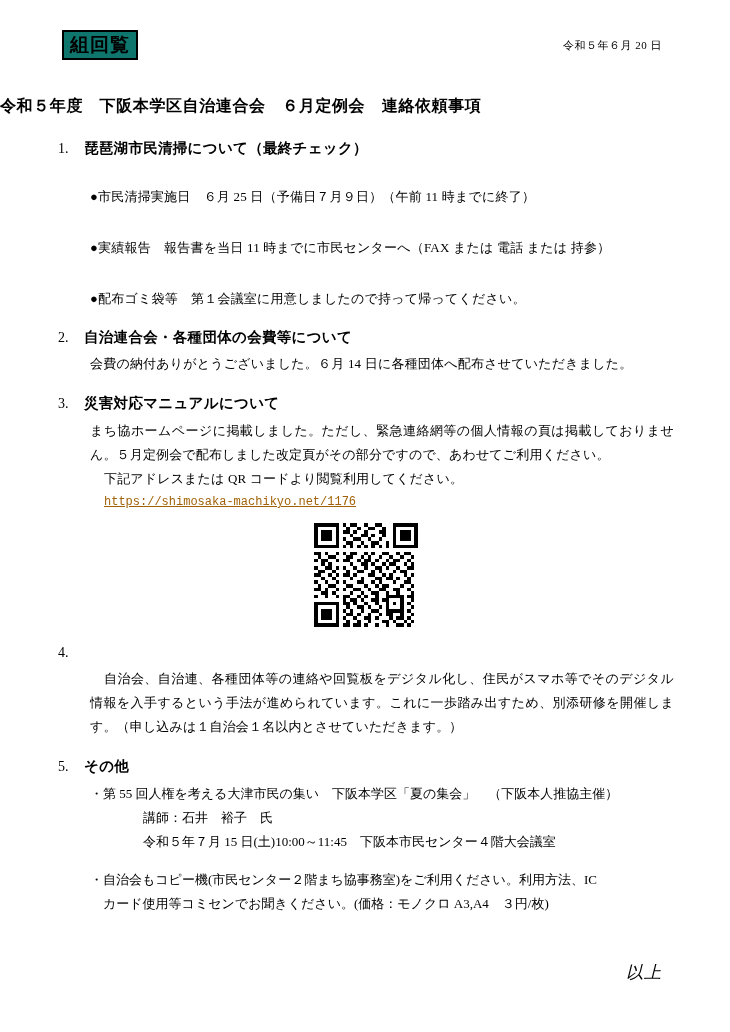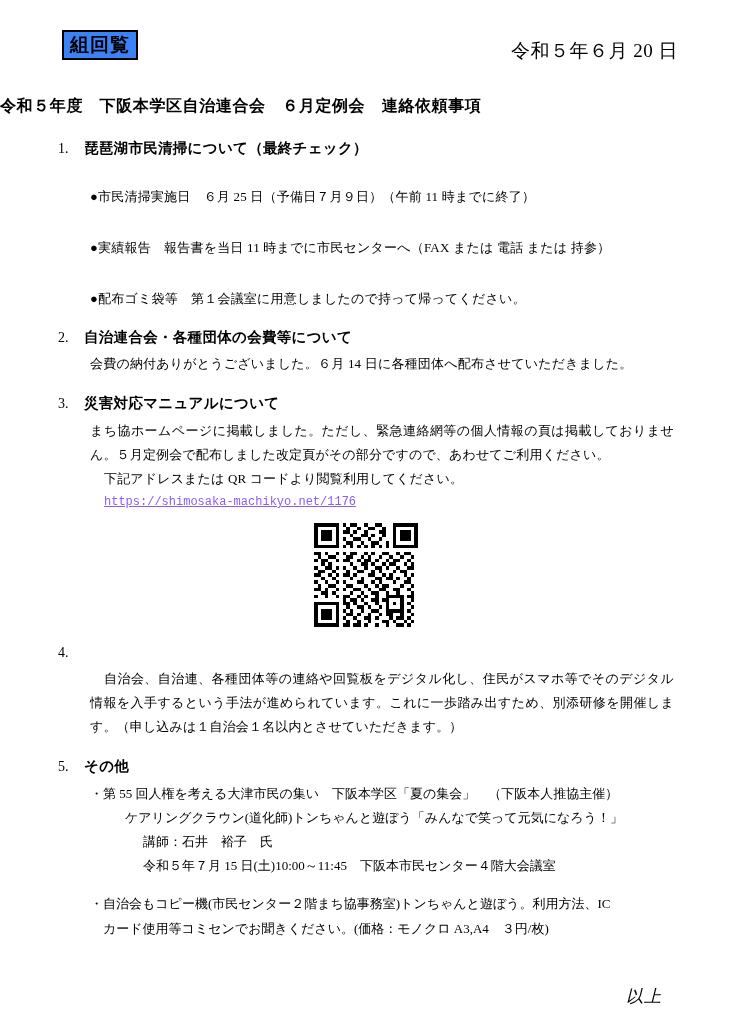--- a/index.html
+++ b/index.html
@@ -29,30 +29,30 @@
   }
   .stamp {
     display: inline-block;
     border: 2px solid #000;
     padding: 3px 6px 4px 6px;
     font-weight: bold;
     font-size: 19px;
     letter-spacing: 1px;
     font-family: "Liberation Serif", "DejaVu Serif", serif;
     line-height: 1;
-    background: #3b82f6;
+    background: #0f766e;
     position: absolute;
     left: 0;
     top: 0;
   }
   .date {
     position: absolute;
-    right: 0;
+    right: 16px;
     top: 8px;
-    font-size: 19px;
+    font-size: 11px;
     letter-spacing: 0.5px;
   }
   .doc-title {
     text-align: left;
     font-size: 16px;
     font-weight: bold;
     margin: 26px 0 0 0;
     letter-spacing: 0.6px;
   }
   .content {
@@ -93,21 +93,21 @@
     line-height: 1.85;
     margin-left: 32px;
     letter-spacing: 0.15px;
     text-align: justify;
     font-family: Liberation Serif, serif;
   }
   .body-para.indent {
     text-indent: 14px;
   }
   .link {
-    color: #8b5cf6;
+    color: #a16207;
     text-decoration: underline;
     font-family: "Liberation Mono", "DejaVu Sans Mono", monospace;
     font-size: 12px;
     margin-left: 46px;
     display: inline-block;
   }
   .qr-wrap {
     display: flex;
     justify-content: center;
     margin: 14px 0 8px 0;
@@ -426,32 +426,31 @@
       <div class="item-head">
         <span class="item-num">5.</span>
         <span class="item-title">その他</span>
       </div>
 
       <div class="sub-list">
         <div class="sub-item">
           <span class="sub-dot">・</span>
           <span class="sub-text">
             <div>第 55 回人権を考える大津市民の集い　下阪本学区「夏の集会」　（下阪本人推協主催）</div>
-            <div class="sub-line-indent-1">ケアリングクラウン(道化師)トンちゃんと遊ぼう「みんなで笑って元気になろう！」</div>
             <div class="sub-line-indent-2">講師：石井　裕子　氏</div>
             <div class="sub-line-indent-2">令和５年７月 15 日(土)10:00～11:45　下阪本市民センター４階大会議室</div>
           </span>
         </div>
 
         <div class="spacer-lg"></div>
 
         <div class="sub-item">
           <span class="sub-dot">・</span>
           <span class="sub-text">
-            <div>自治会もコピー機(市民センター２階まち協事務室)トンちゃんと遊ぼう。利用方法、IC</div>
+            <div>自治会もコピー機(市民センター２階まち協事務室)をご利用ください。利用方法、IC</div>
             <div>カード使用等コミセンでお聞きください。(価格：モノクロ A3,A4　３円/枚)</div>
           </span>
         </div>
       </div>
     </div>
 
   </div>
 
   <div class="closing">以上</div>
 

